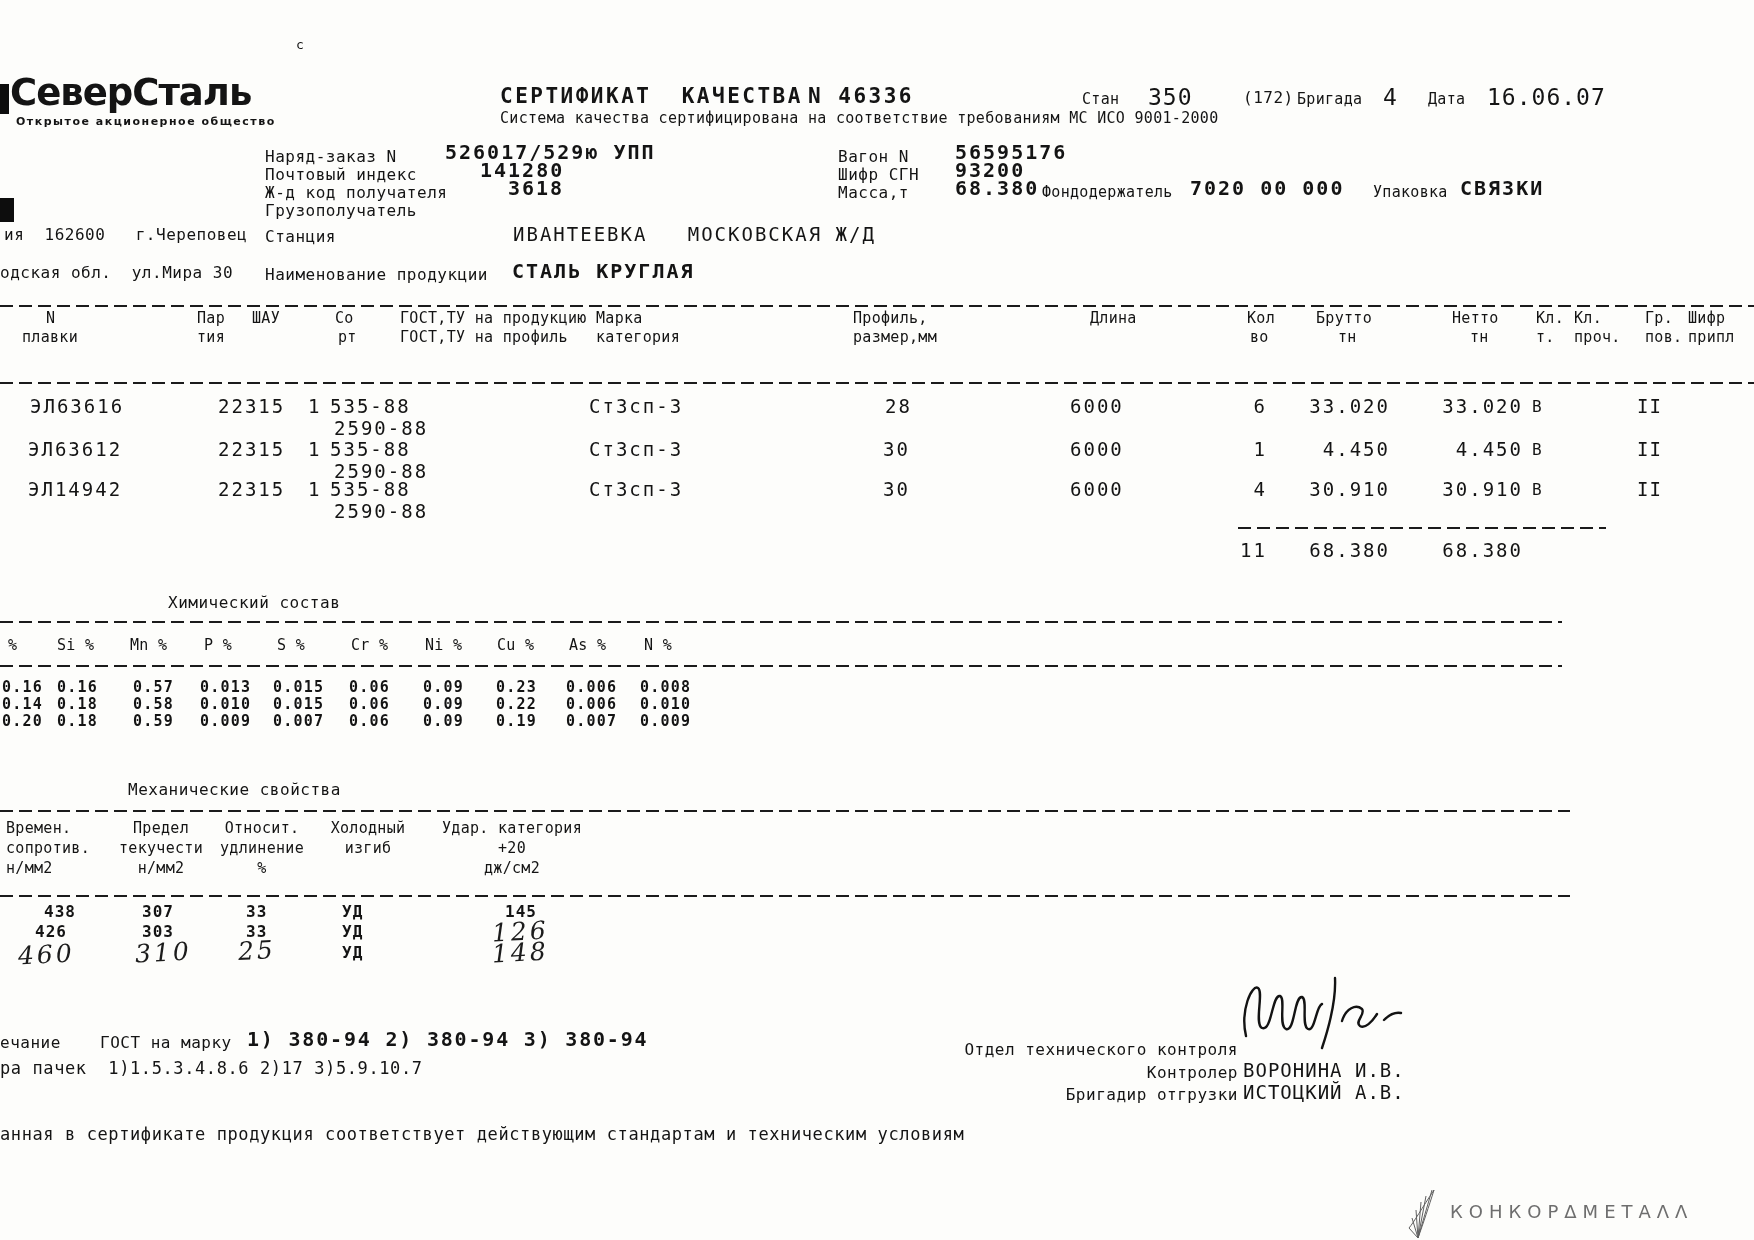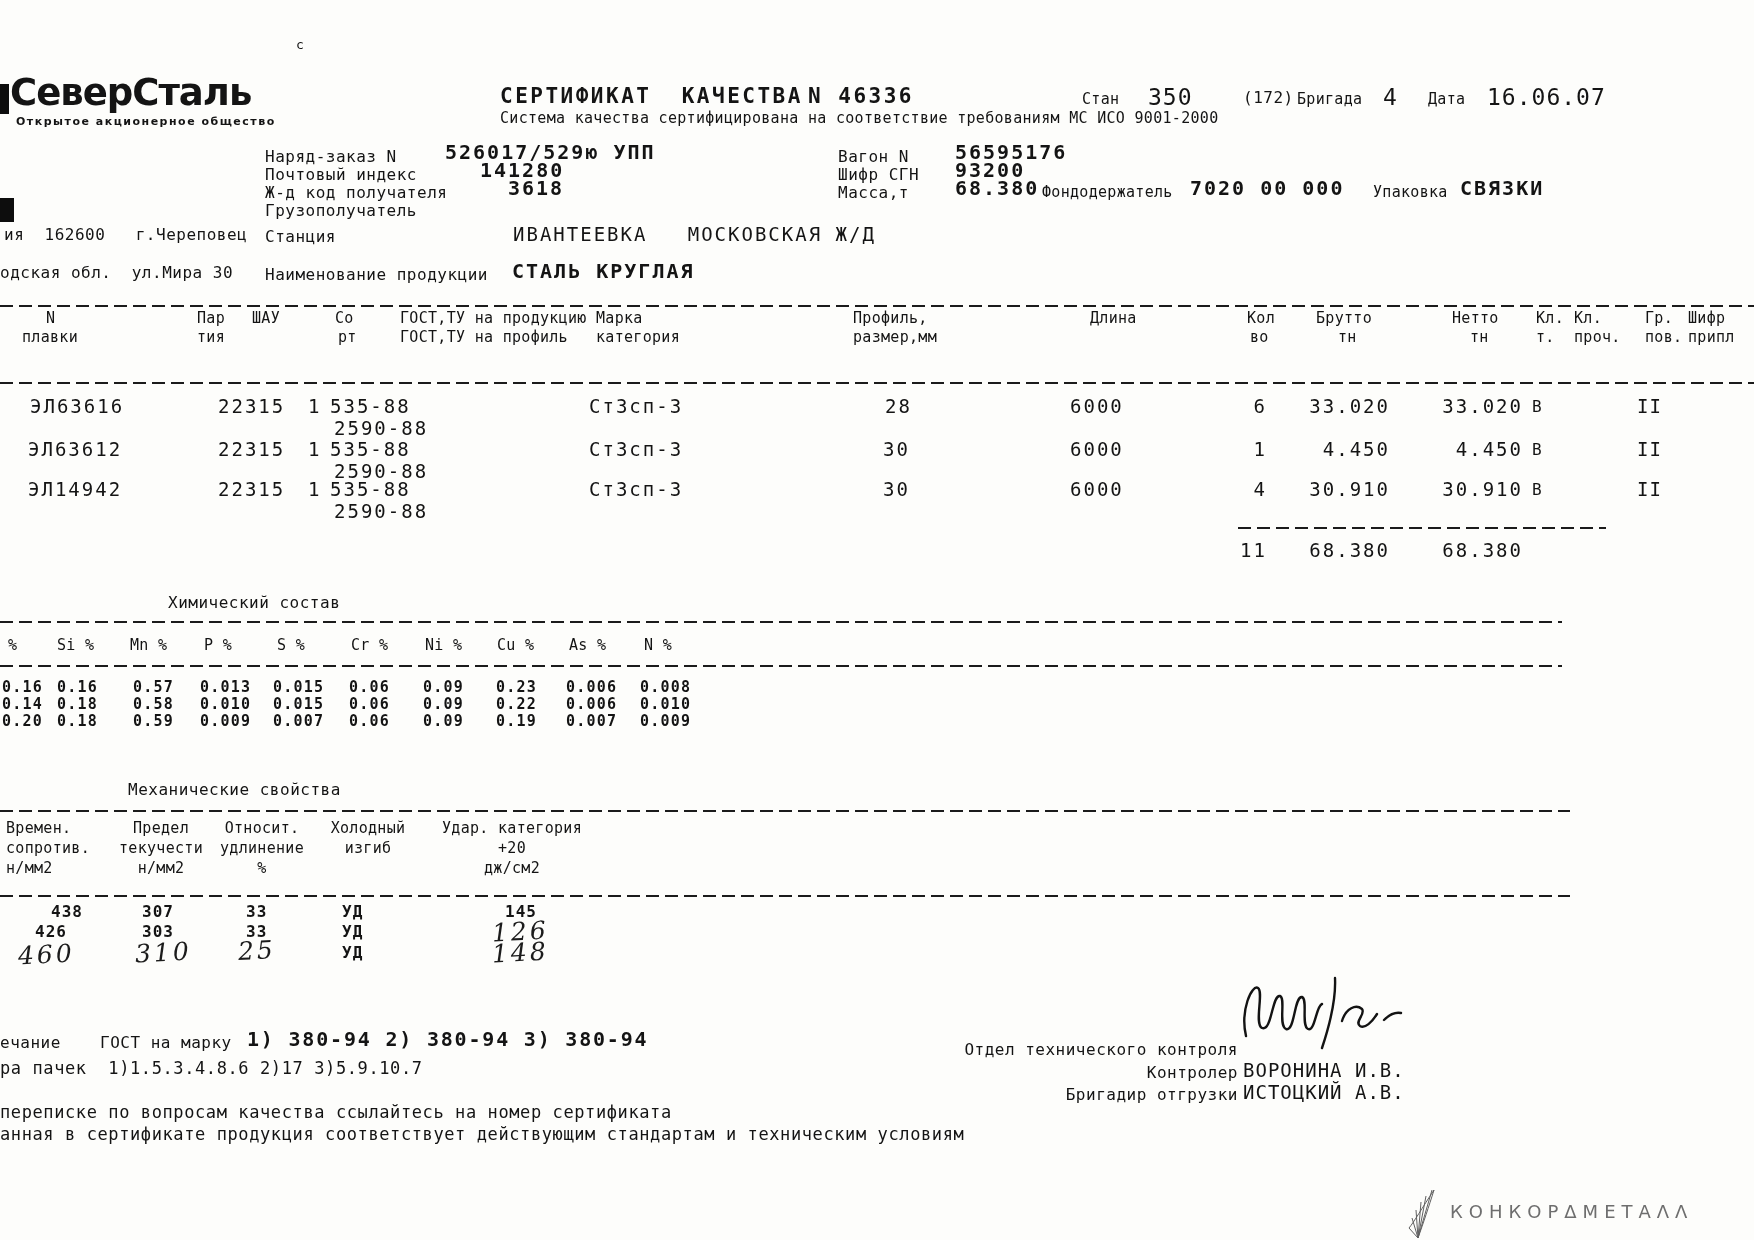--- a/index.html
+++ b/index.html
@@ -261,21 +261,21 @@
     <div>Холодный</div>
     <div>изгиб</div>
   </div>
   <div class="mh ctr" style="left:432px;width:160px">
     <div>Удар. категория</div>
     <div>+20</div>
     <div>дж/см2</div>
   </div>
   <div class="dash" style="left:0;top:895px;width:1570px"></div>
 
-  <div class="t mech" style="left:51px;top:903px">438</div>
+  <div class="t mech" style="left:44px;top:903px">438</div>
   <div class="t mech" style="left:142px;top:903px">307</div>
   <div class="t mech" style="left:246px;top:903px">33</div>
   <div class="t mech" style="left:342px;top:903px">УД</div>
   <div class="t mech" style="left:505px;top:903px">145</div>
 
   <div class="t mech" style="left:35px;top:923px">426</div>
   <div class="t mech" style="left:142px;top:923px">303</div>
   <div class="t mech" style="left:246px;top:923px">33</div>
   <div class="t mech" style="left:342px;top:923px">УД</div>
   <div class="hw" style="left:492px;top:917px">126</div>
@@ -283,21 +283,20 @@
   <div class="hw" style="left:18px;top:940px">460</div>
   <div class="hw" style="left:135px;top:938px">310</div>
   <div class="hw" style="left:238px;top:936px">25</div>
   <div class="t mech" style="left:342px;top:944px">УД</div>
   <div class="hw" style="left:492px;top:938px">148</div>
 
   <div class="t s16" style="left:0;top:1034px">ечание</div>
   <div class="t s16" style="left:100px;top:1034px">ГОСТ на марку</div>
   <div class="t" style="left:247px;top:1028px;font-size:20px;font-weight:bold;letter-spacing:1.8px">1) 380-94 2) 380-94 3) 380-94</div>
   <div class="t s17" style="left:0;top:1059px">ра пачек  1)1.5.3.4.8.6 2)17 3)5.9.10.7</div>
-  <div class="t s17" style="left:0;top:1103px">переписке по вопросам качества ссылайтесь на номер сертификата</div>
   <div class="t s17" style="left:0;top:1125px">анная в сертификате продукция соответствует действующим стандартам и техническим условиям</div>
 
   <svg class="sig" style="position:absolute;left:1238px;top:966px" width="175" height="90" viewBox="0 0 175 90">
     <path d="M8,70 C2,44 14,18 20,22 C26,26 16,58 24,62 C34,66 34,28 42,30 C48,32 40,60 48,63 C57,66 56,30 64,31 C70,33 63,60 70,63 C77,66 78,40 84,38"></path>
     <path d="M97,12 C98,32 92,58 84,82"></path>
     <path d="M104,55 C108,42 118,38 124,43 C128,48 116,56 122,60 C127,63 134,56 139,48"></path>
     <path d="M146,54 C152,48 158,46 163,47"></path>
   </svg>
   <div class="t s16 rt" style="left:898px;top:1041px;width:340px">Отдел технического контроля</div>
   <div class="t s16 rt" style="left:898px;top:1064px;width:340px">Контролер</div>

